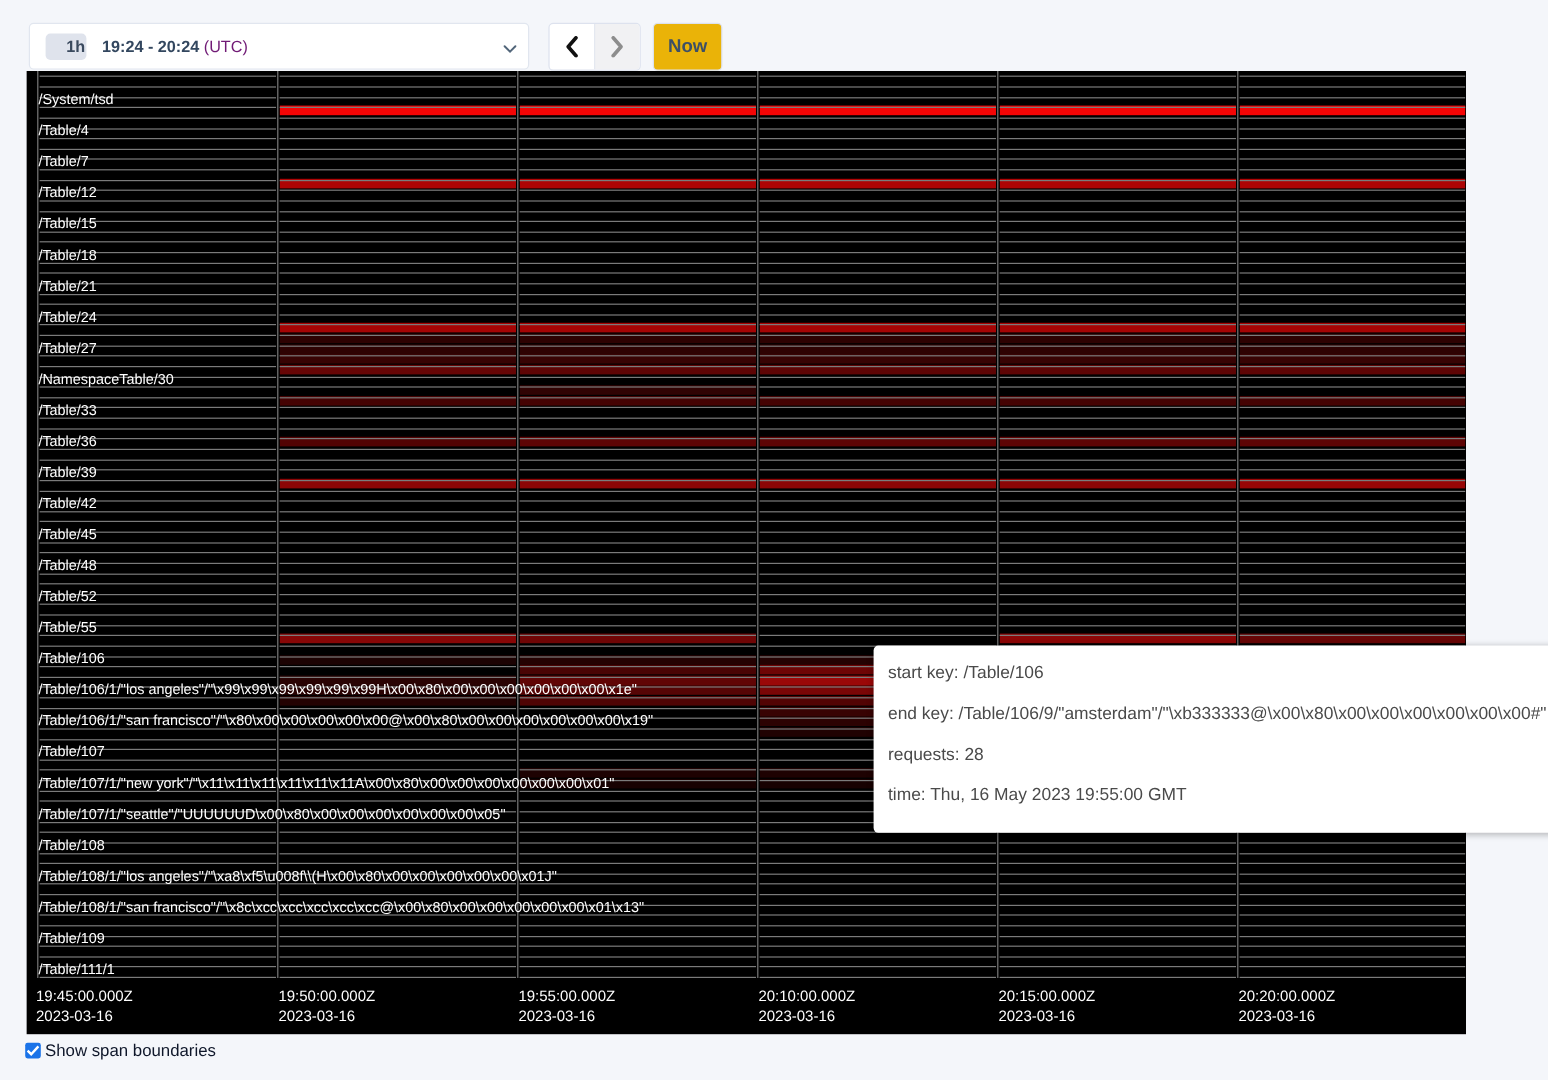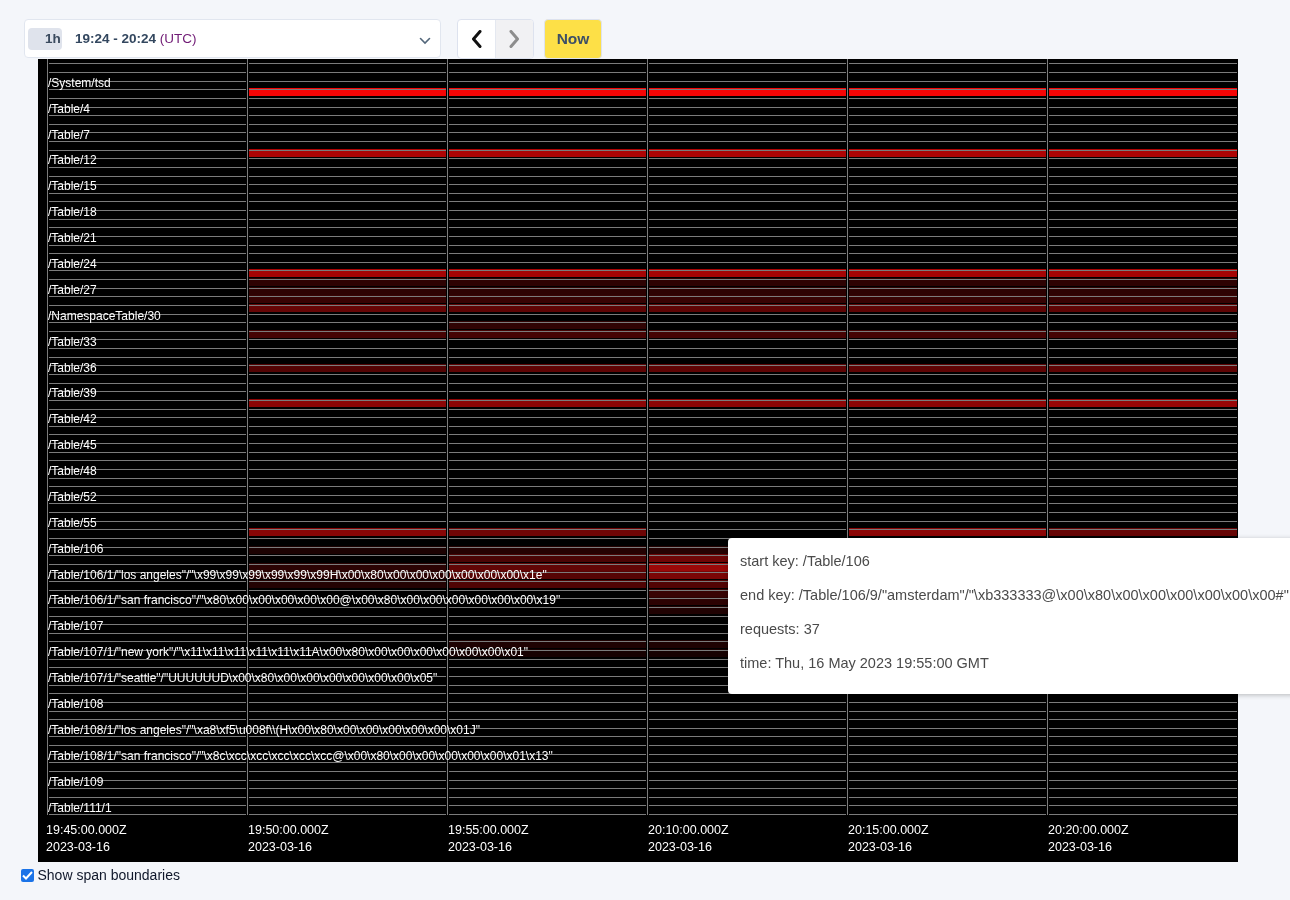--- a/index.html
+++ b/index.html
@@ -1,32 +1,32 @@
 <!DOCTYPE html>
 <html><head><meta charset="utf-8">
 <style>
 * { margin:0; padding:0; box-sizing:border-box; }
 html,body { width:1290px; height:900px; background:#f4f6fa; font-family:"Liberation Sans", sans-serif; }
 #wrap { position:relative; width:1290px; height:900px; overflow:hidden; transform:translateZ(0); }
-#canvas { position:absolute; left:38px; top:59px; width:1200px; height:803px; transform:translateZ(0); }
+#canvas { position:absolute; left:22px; top:59px; width:1200px; height:803px; transform:translateZ(0); }
 .lab { font-size:12px; fill:#fff; }
 #canvas svg { filter:blur(0px); }
 .ax { font-size:12.5px; fill:#fff; }
 #toolbar { position:absolute; left:24px; top:19px; width:417px; height:39px; background:#fff;
   border:1px solid #e1e6ef; border-radius:4px; display:flex; align-items:center; }
-#badge { margin-left:3px; background:#dfe3ec; border-radius:4px; width:34px; height:22px;
+#badge { margin-left:13px; background:#dfe3ec; border-radius:4px; width:34px; height:22px;
   display:flex; align-items:center; justify-content:center; font-size:13.5px; font-weight:bold; color:#3a4a5e;padding-left:16px; }
 #trange { margin-left:13px; font-size:13.5px; font-weight:bold; color:#33475f; }
 #trange span { font-weight:normal; color:#701a75; }
 #caret { position:absolute; right:9px; top:17px; }
 #btns { position:absolute; left:457px; top:19px; width:77px; height:40px; border:1px solid #dde2ee;
   border-radius:4px; overflow:hidden; display:flex; background:#fff; }
 .nav { width:38.5px; height:100%; display:flex; align-items:center; justify-content:center; }
 #nav2 { background:#f1f1f3; border-left:1px solid #e4e8f0; }
-#nowbtn { position:absolute; left:544px; top:19px; width:58px; height:40px; background:#fde047;
+#nowbtn { position:absolute; left:544px; top:19px; width:58px; height:40px; background:#eab308;
   border:1px solid #dde2ee; border-radius:4px; display:flex; align-items:center; justify-content:center;
   font-size:15.5px; font-weight:bold; color:#3d4f66; }
 #tooltip { position:absolute; left:728px; top:538px; width:573px; height:156px; background:#fff;
   border-radius:4px; box-shadow:0 1px 5px rgba(0,0,0,.25); padding:6px 12px; }
 .ttl { font-size:14.5px; color:#4a4a4a; line-height:34px; white-space:pre; }
 #cbrow { position:absolute; left:21px; top:867px; display:flex; align-items:center; }
 #cb { width:12.5px; height:13px; background:#1a73e8; border-radius:2px; position:relative; }
 #cb svg { position:absolute; left:1px; top:2px; }
 #cblab { margin-left:4px; font-size:14px; color:#0f172a; }
 </style></head>
@@ -268,21 +268,21 @@
   <div class="nav" id="nav2">
         <svg width="11" height="18" viewBox="0 0 11 18">
           <path d="M2 1.5 L8.5 9 L2 16.5" stroke="#8d8d8d" stroke-width="3" fill="none" stroke-linecap="round" stroke-linejoin="round"></path>
         </svg>
       </div>
 </div>
 <div id="nowbtn">Now</div>
 <div id="tooltip">
 <div class="ttl">start key: /Table/106</div>
 <div class="ttl">end key: /Table/106/9/"amsterdam"/"\xb333333@\x00\x80\x00\x00\x00\x00\x00\x00#"</div>
-<div class="ttl">requests: 37</div>
+<div class="ttl">requests: 28</div>
 <div class="ttl">time: Thu, 16 May 2023 19:55:00 GMT</div>
 </div>
 <div id="cbrow">
   <div id="cb">
         <svg width="11" height="9" viewBox="0 0 11 9">
           <path d="M1 4.5 L4 7.5 L10 1" stroke="#fff" stroke-width="2" fill="none"></path>
         </svg>
       </div>
   <div id="cblab">Show span boundaries</div>
 </div>

